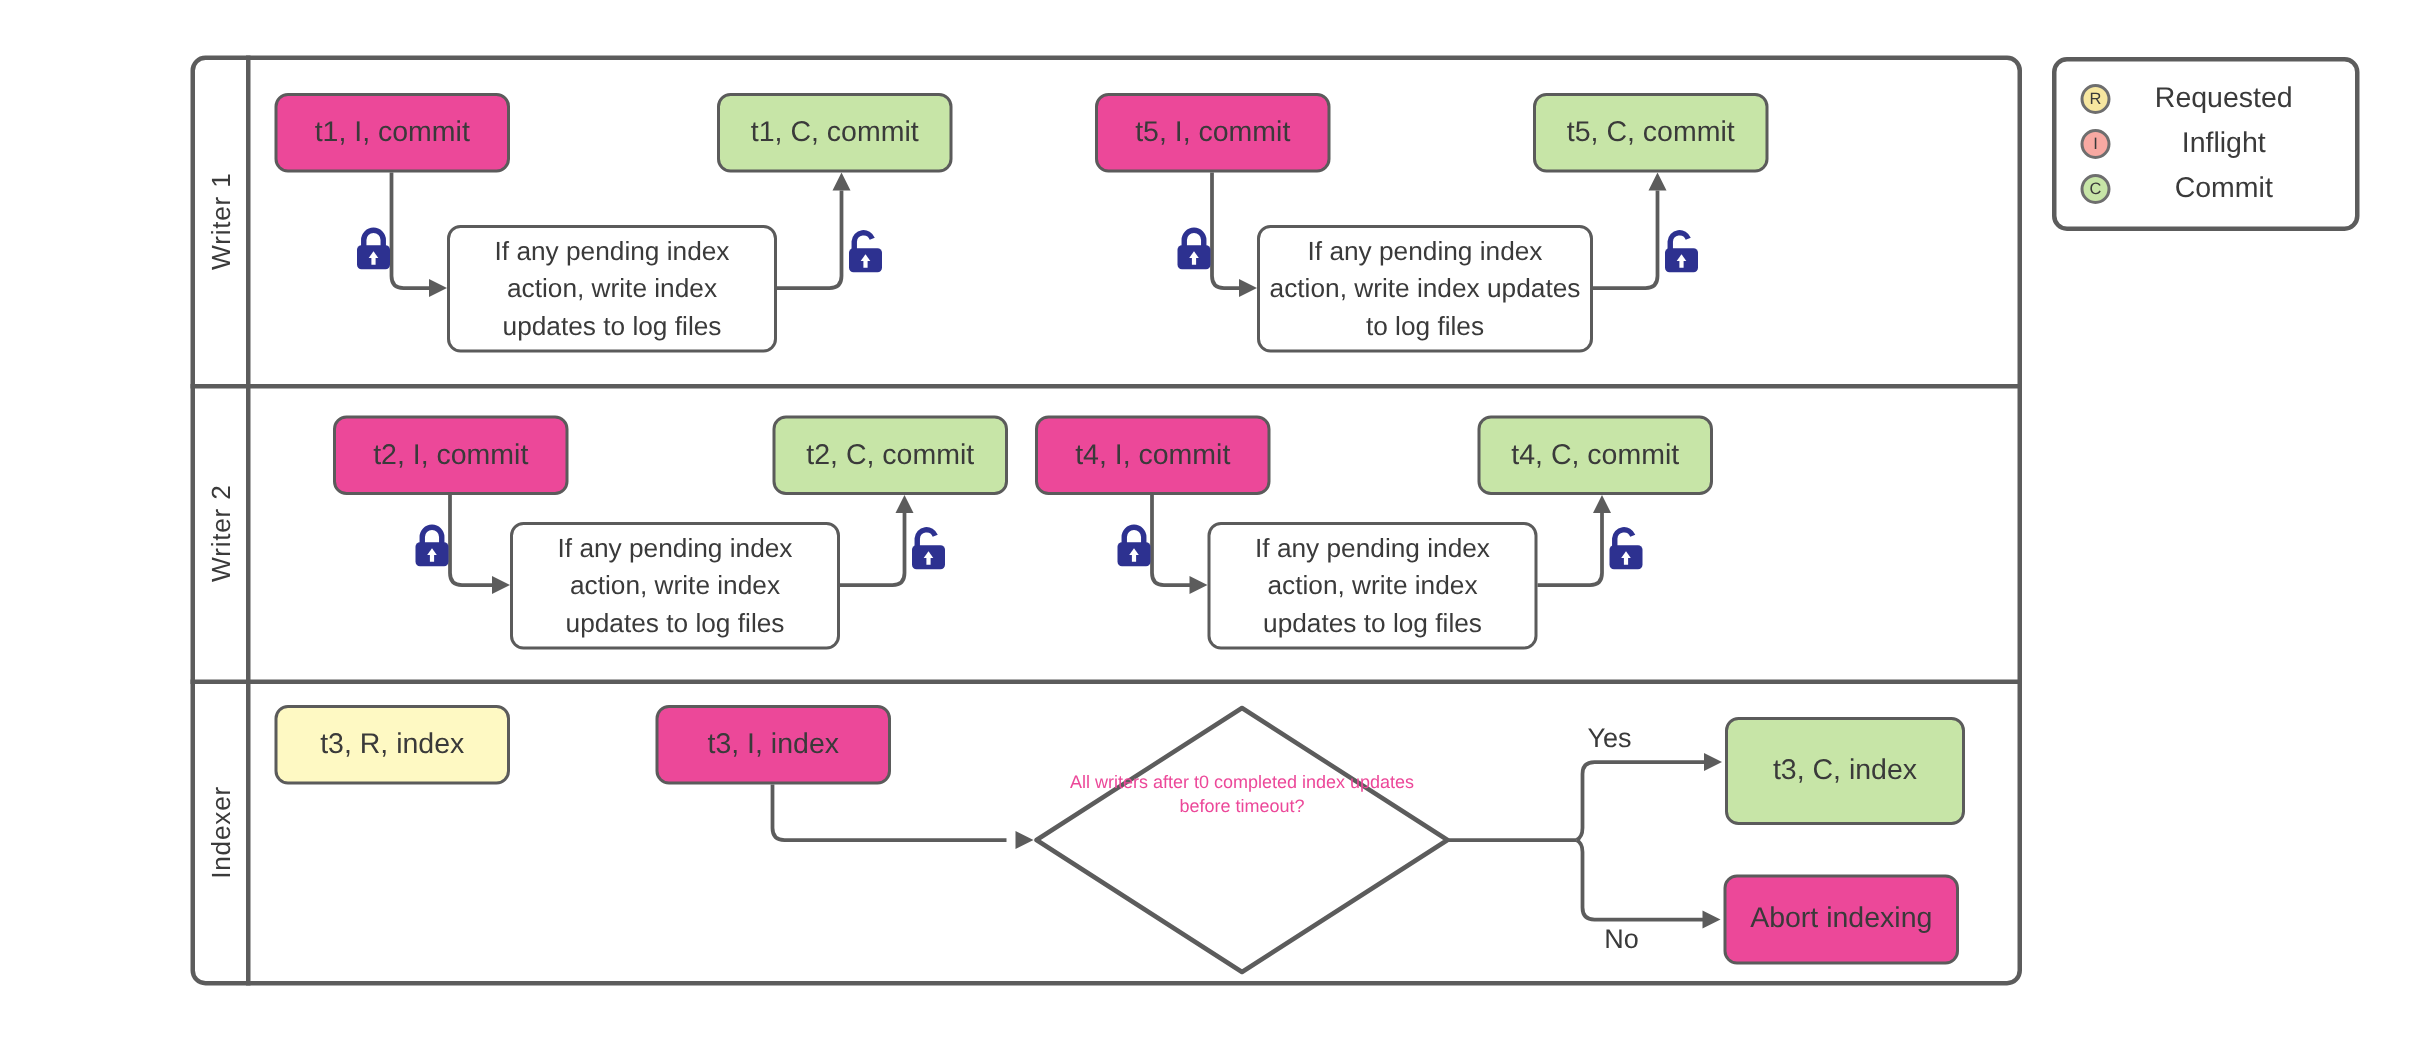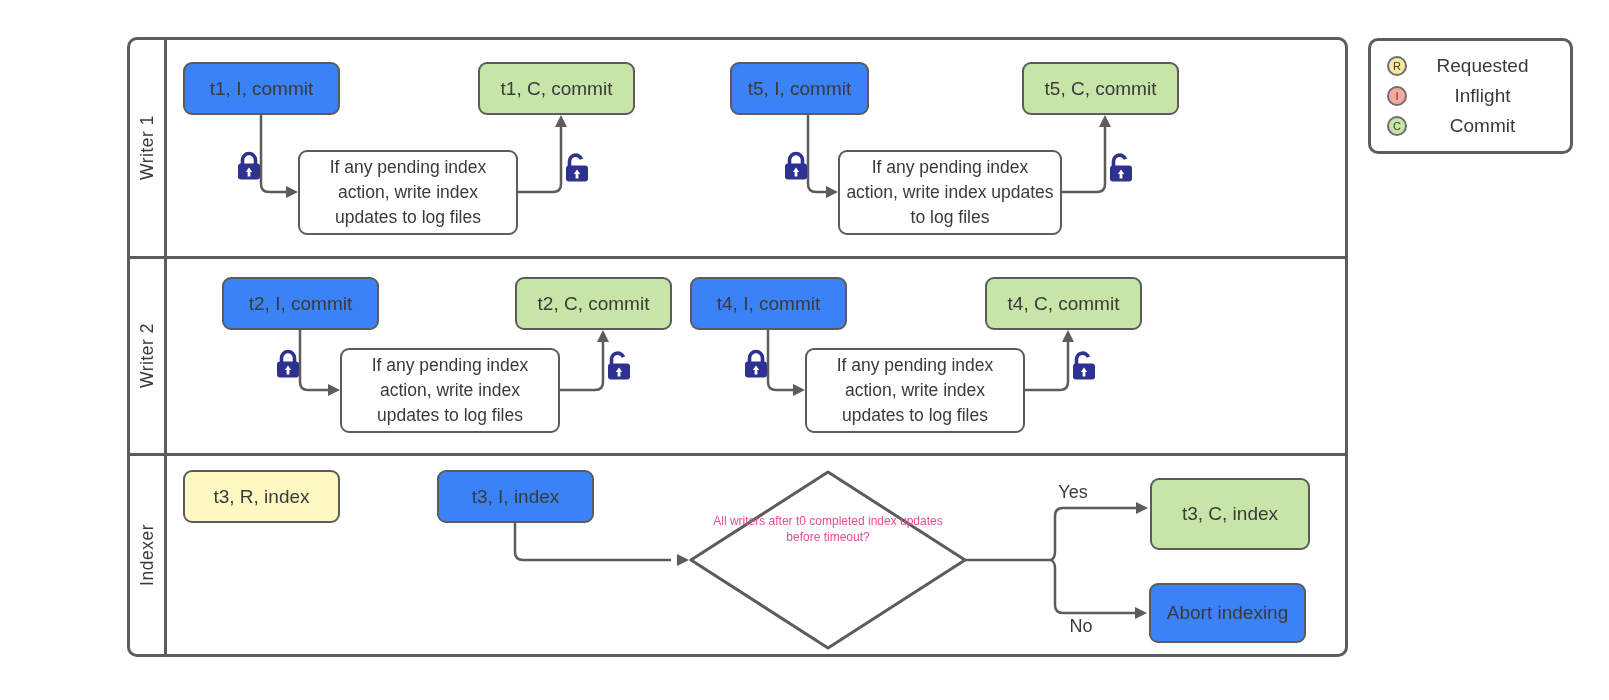--- a/index.html
+++ b/index.html
@@ -11,21 +11,21 @@
   .frame{position:absolute;left:127px;top:37px;width:1221px;height:620px;
     border:3px solid #5c5c5c;border-radius:10px;box-sizing:border-box;background:#fff;}
   .lane-divider{position:absolute;left:127px;width:1221px;height:3px;background:#5c5c5c;}
   .label-col-sep{position:absolute;left:164px;top:37px;width:3px;height:620px;background:#5c5c5c;}
   .lane-label-cell{position:absolute;left:129px;width:36px;display:flex;align-items:center;justify-content:center;}
   .lane-label{writing-mode:vertical-rl;transform:rotate(180deg);font-size:17.5px;color:#3a3a3a;letter-spacing:.5px;white-space:nowrap;}
   
   .node{position:absolute;box-sizing:border-box;border:2.5px solid #5b5b5b;border-radius:9px;
     display:flex;align-items:center;justify-content:center;text-align:center;
     font-size:19px;color:#3a3a3a;}
-  .fill-red{background:#3b82f6;}
+  .fill-red{background:#ec4899;}
   .fill-green{background:#c7e5a7;}
   .fill-yellow{background:#fef9c3;}
   .fill-white{background:#ffffff;font-size:17.5px;line-height:1.42;padding:4px 6px;}
   .diamond-label{position:absolute;left:708px;top:513px;width:240px;text-align:center;
     font-size:12px;line-height:1.35;color:#ec4899;}
   .edge-label{position:absolute;font-size:18px;color:#3a3a3a;width:50px;text-align:center;}
   
   #wires{position:absolute;left:0;top:0;pointer-events:none;}
   .wire{stroke:#5c5c5c;stroke-width:2.5px;fill:none;}
   .arrow{fill:#5c5c5c;stroke:none;}
@@ -137,21 +137,21 @@
       <path d="M4.5 14 V9 a6.2 6.2 0 0 1 12 -1.8" fill="none" stroke="#2d3190" stroke-width="3.6"></path>
       <rect x="1" y="13.5" width="22" height="16" rx="3" fill="#2d3190"></rect>
       <path d="M12 17.5 L8.8 22 H15.2 Z" fill="#ffffff"></path>
       <rect x="10.6" y="21" width="2.8" height="5.5" fill="#ffffff"></rect>
     </g>
   </svg>
 
   <div class="node fill-red" style="left:183px;top:62px;width:157px;height:53px;">t1, I, commit</div>
   <div class="node fill-white" style="left:298px;top:150px;width:220px;height:85px;">If any pending index action, write index updates to log files</div>
   <div class="node fill-green" style="left:478px;top:62px;width:157px;height:53px;">t1, C, commit</div>
-  <div class="node fill-red" style="left:730px;top:62px;width:139px;height:53px;">t5, I, commit</div>
+  <div class="node fill-red" style="left:730px;top:62px;width:157px;height:53px;">t5, I, commit</div>
   <div class="node fill-white" style="left:838px;top:150px;width:224px;height:85px;">If any pending index action, write index updates to log files</div>
   <div class="node fill-green" style="left:1022px;top:62px;width:157px;height:53px;">t5, C, commit</div>
 
   <div class="node fill-red" style="left:222px;top:277px;width:157px;height:53px;">t2, I, commit</div>
   <div class="node fill-white" style="left:340px;top:348px;width:220px;height:85px;">If any pending index action, write index updates to log files</div>
   <div class="node fill-green" style="left:515px;top:277px;width:157px;height:53px;">t2, C, commit</div>
   <div class="node fill-red" style="left:690px;top:277px;width:157px;height:53px;">t4, I, commit</div>
   <div class="node fill-white" style="left:805px;top:348px;width:220px;height:85px;">If any pending index action, write index updates to log files</div>
   <div class="node fill-green" style="left:985px;top:277px;width:157px;height:53px;">t4, C, commit</div>
 

